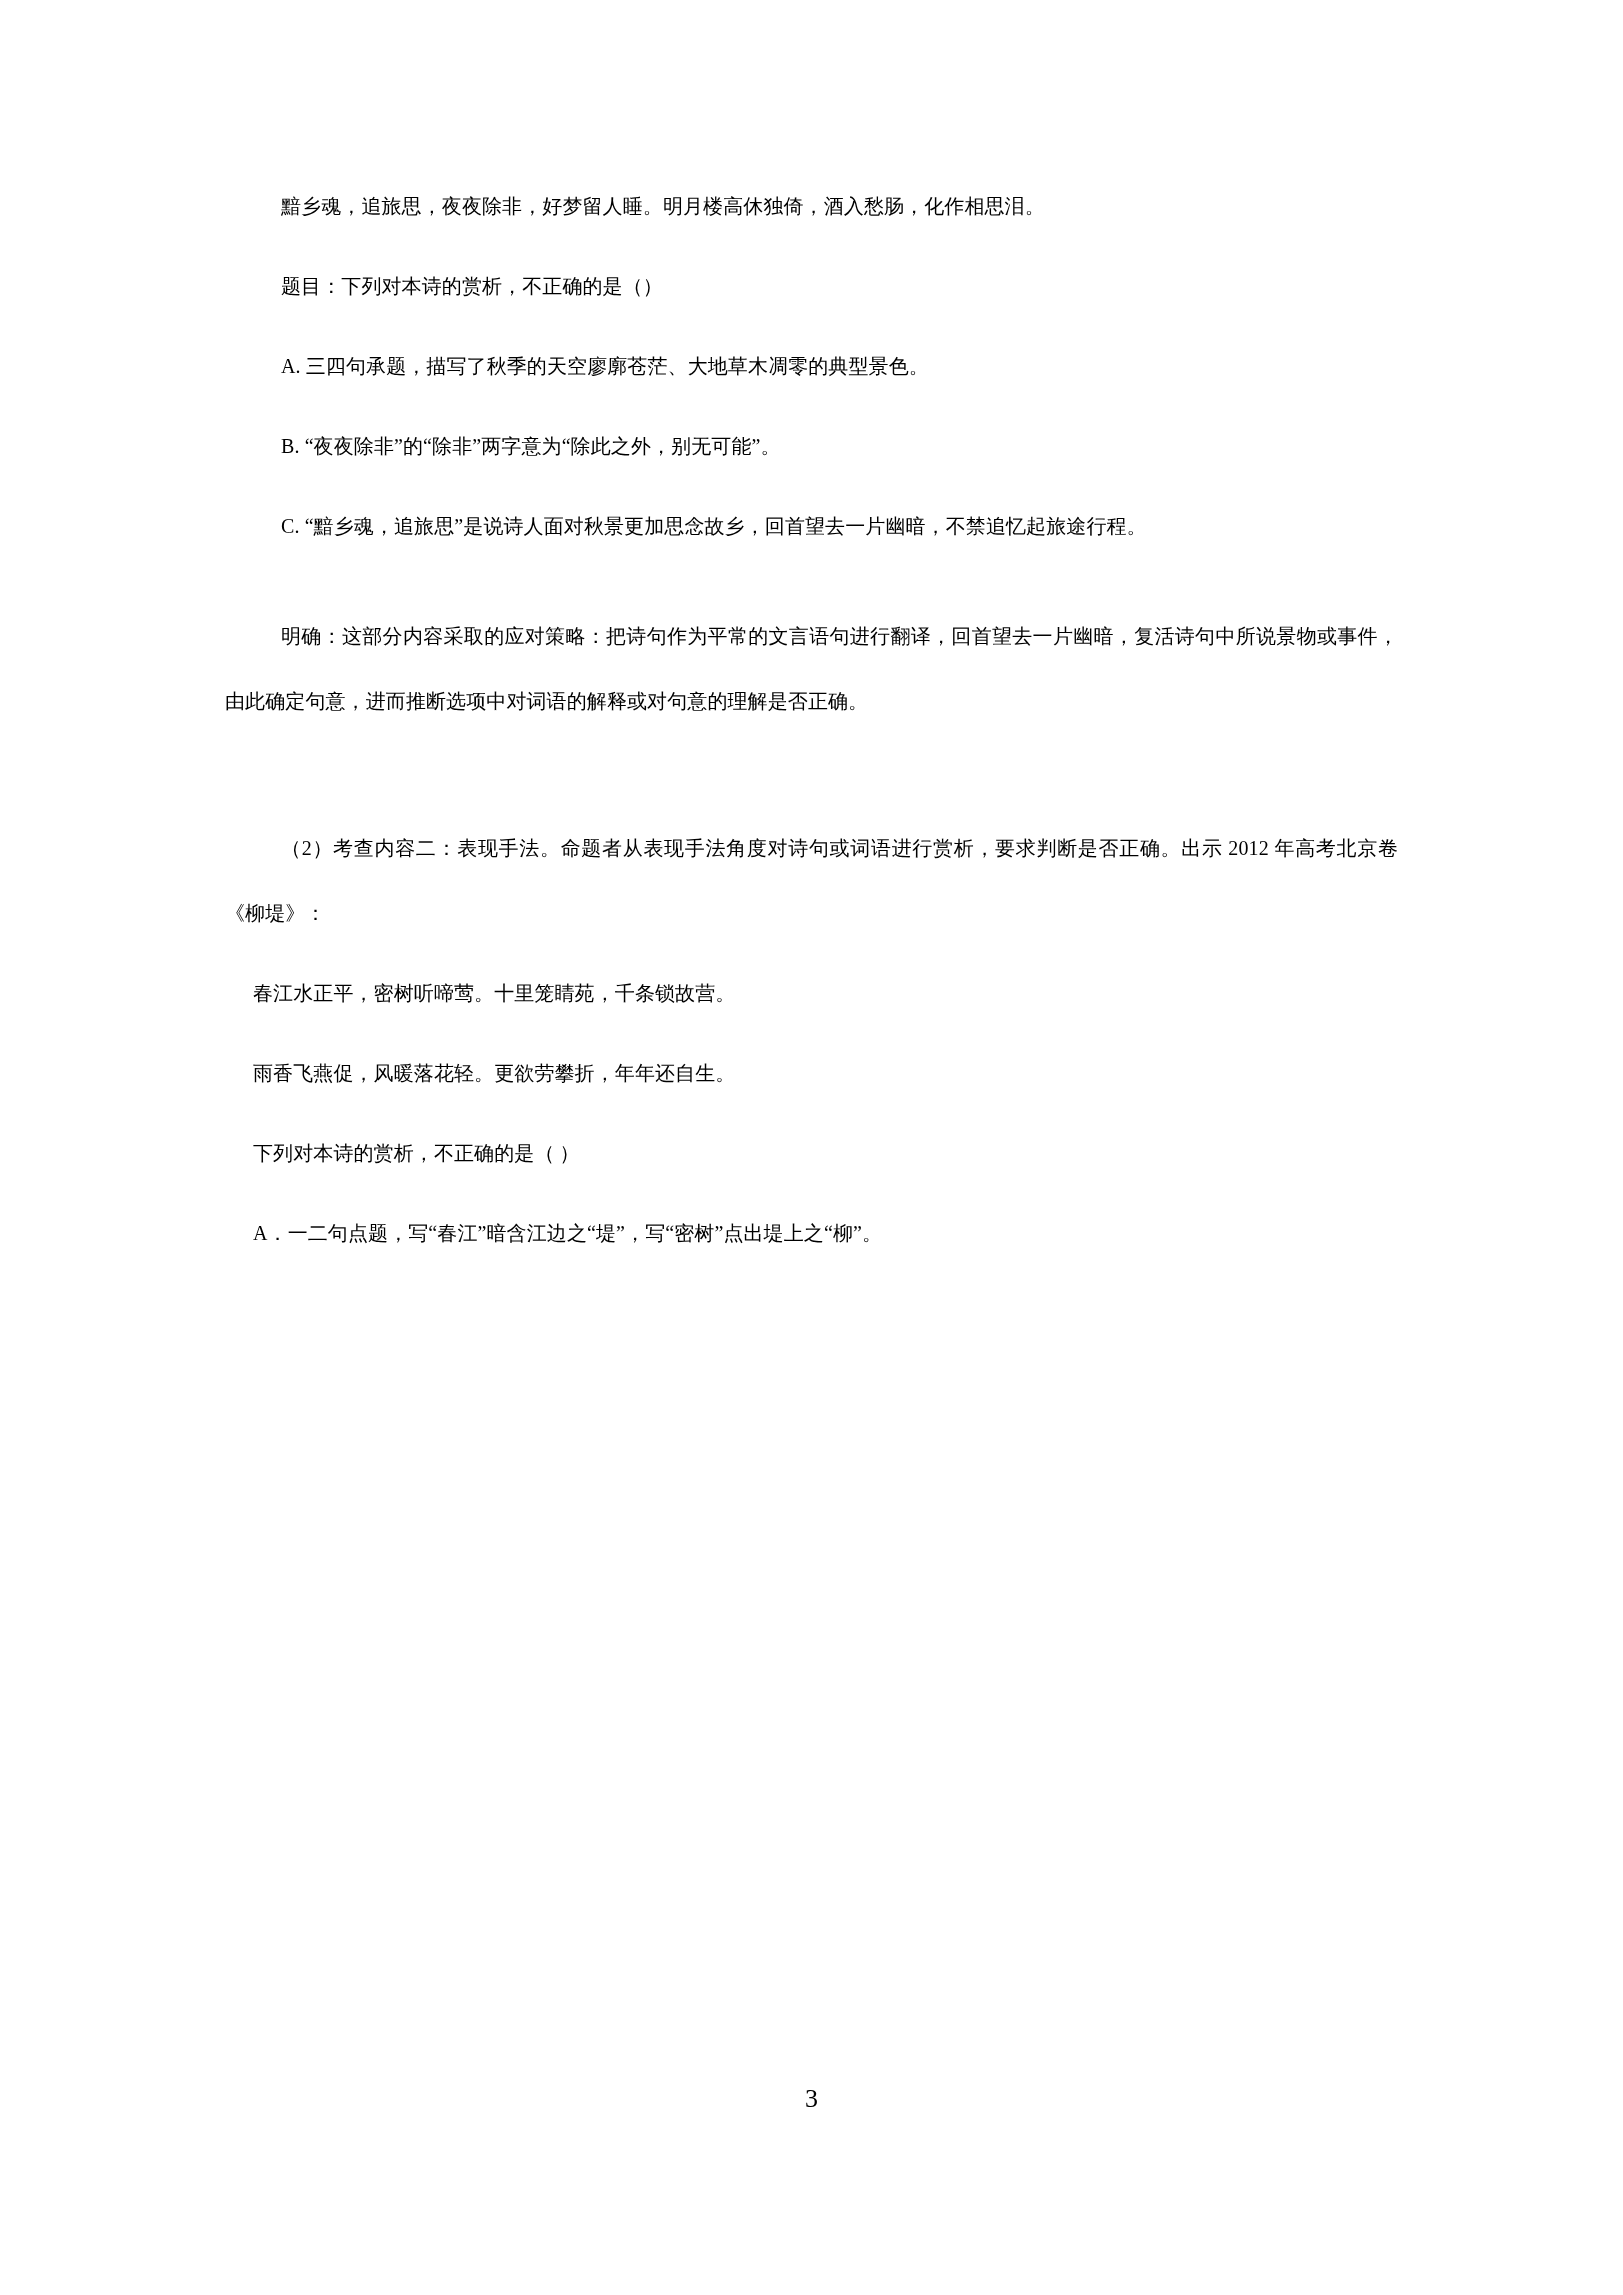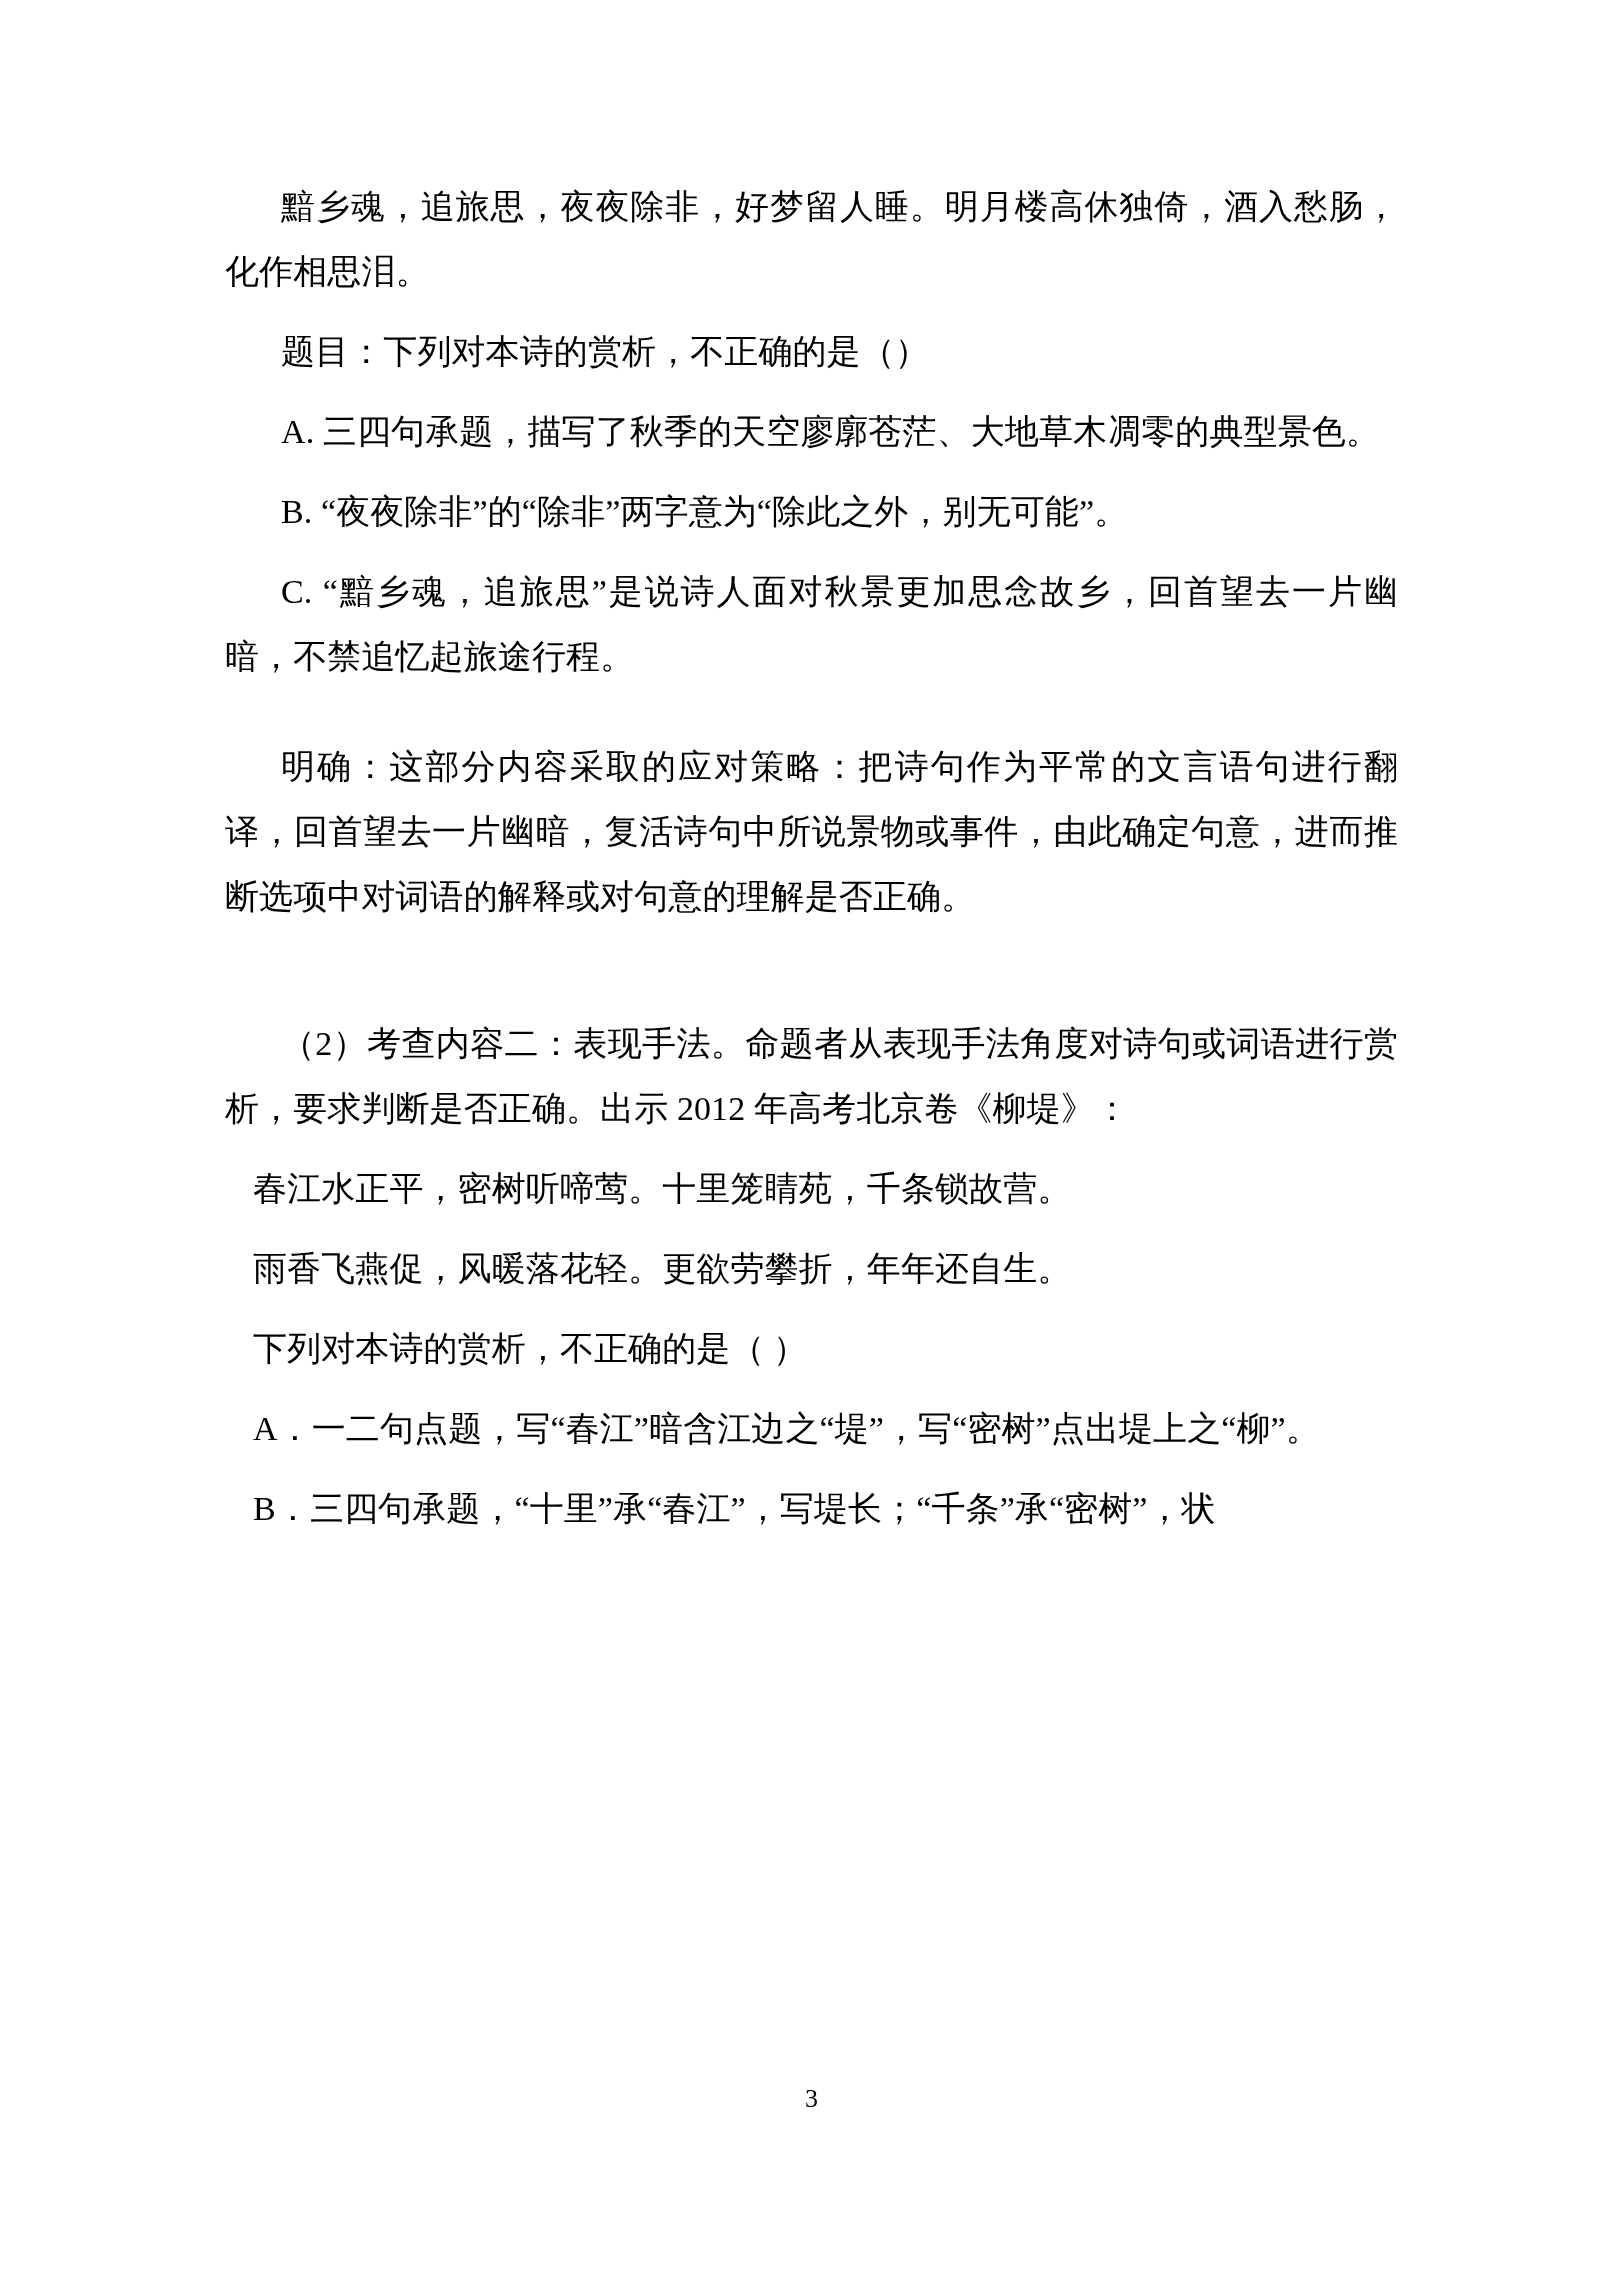--- a/index.html
+++ b/index.html
@@ -25,21 +25,21 @@
     box-sizing: border-box;
   }
   .content {
     position: absolute;
     left: 225px;
     top: 174px;
     width: 1173px;
   }
   p {
     margin: 0 0 0 0;
-    font-size: 34px;
+    font-size: 20px;
     line-height: 65px;
     text-align: justify;
     text-justify: inter-ideograph;
     letter-spacing: 0.1px;
   }
   .indent {
     text-indent: 56px;
   }
   .indent-half {
     text-indent: 28px;
@@ -78,17 +78,16 @@
     <p class="indent">（2）考查内容二：表现手法。命题者从表现手法角度对诗句或词语进行赏析，要求判断是否正确。出示 2012 年高考北京卷《柳堤》：</p>
     <div class="gap-sm"></div>
     <p class="indent-half">春江水正平，密树听啼莺。十里笼睛苑，千条锁故营。</p>
     <div class="gap-sm"></div>
     <p class="indent-half">雨香飞燕促，风暖落花轻。更欲劳攀折，年年还自生。</p>
     <div class="gap-sm"></div>
     <p class="indent-half">下列对本诗的赏析，不正确的是（  ）</p>
     <div class="gap-sm"></div>
     <p class="indent-half">A．一二句点题，写“春江”暗含江边之“堤”，写“密树”点出堤上之“柳”。</p>
     <div class="gap-sm"></div>
-    <p class="indent-half">B．三四句承题，“十里”承“春江”，写堤长；“千条”承“密树”，状</p>
   </div>
   <div class="page-number">3</div>
 </div>
 
 
 </body></html>

